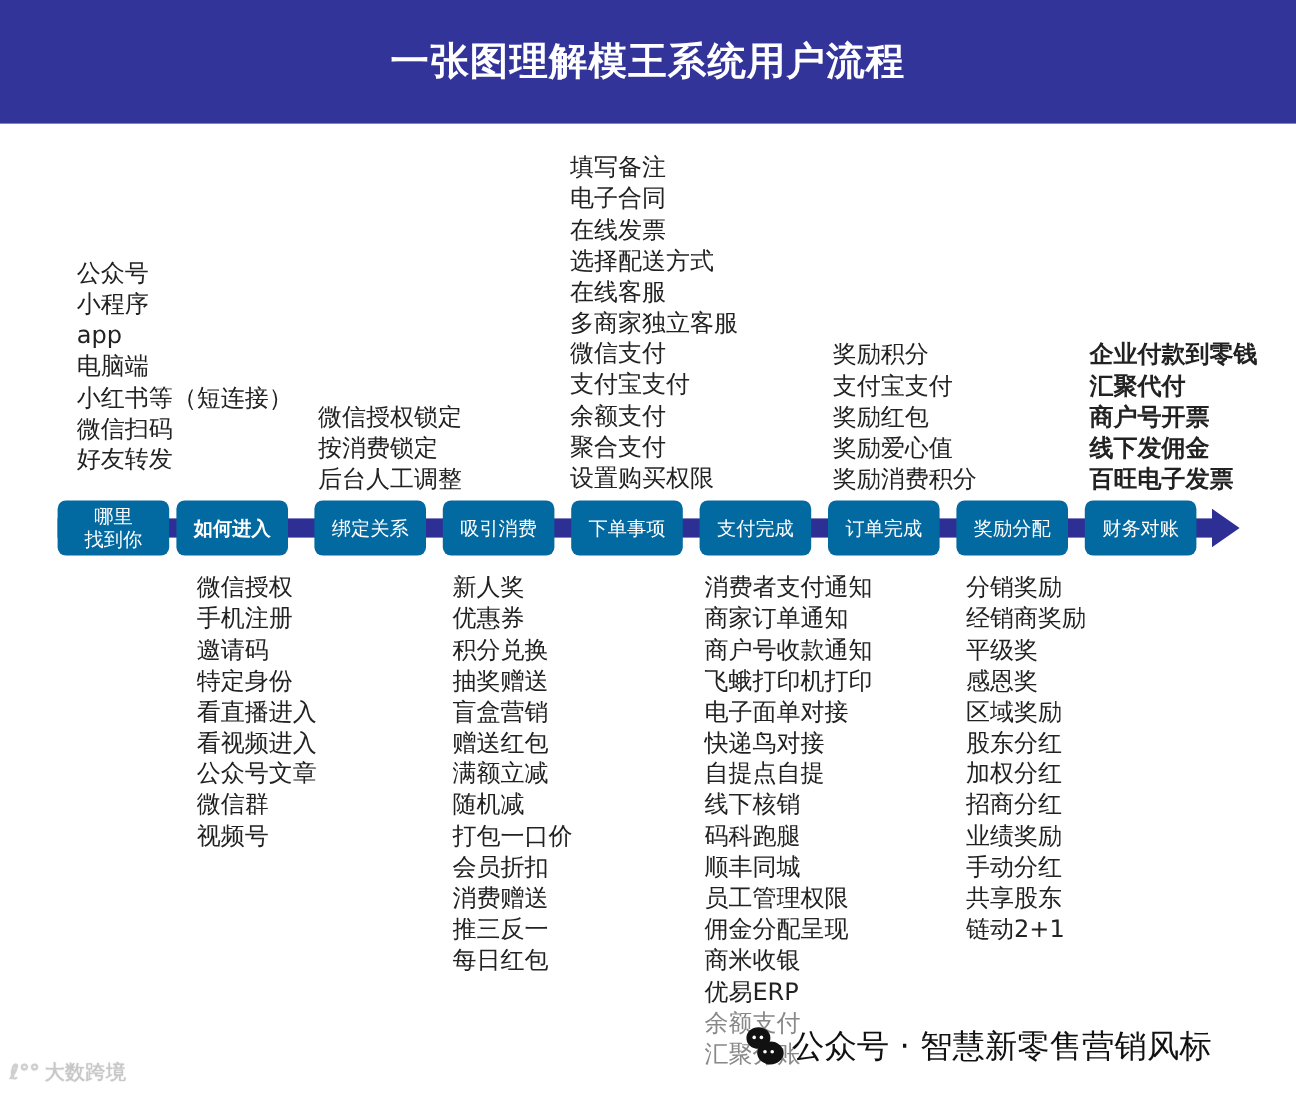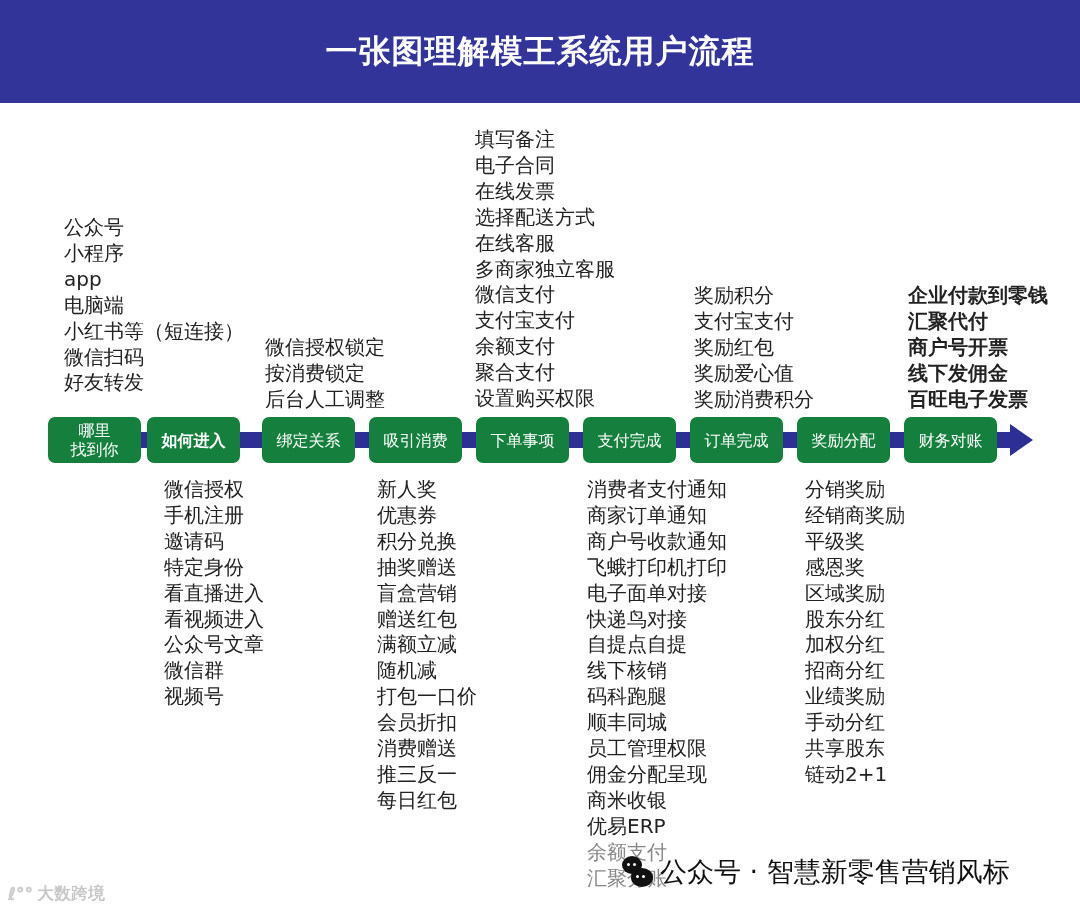--- a/index.html
+++ b/index.html
@@ -21,21 +21,21 @@
     position:absolute; left:48px; top:432px; width:966px; height:16px;
     background:#2e2f94;
   }
   .flow-arrow {
     position:absolute; left:1010px; top:424px; width:0; height:0;
     border-top:16px solid transparent; border-bottom:16px solid transparent;
     border-left:23px solid #2e2f94;
   }
   .step {
     position:absolute; top:417px; width:93px; height:46px;
-    background:#15803d; border-radius:7px;
+    background:#0369a1; border-radius:7px;
     color:#fff; font-size:16px; line-height:19px;
     display:flex; align-items:center; justify-content:center; text-align:center;
     white-space:pre-line;
   }
   .list {
     position:absolute; margin:4px; padding:0; list-style:none;
     font-size:20px; line-height:25.9px; color:#222;
     white-space:nowrap;
   }
   .list li { margin:0; padding:0; }

